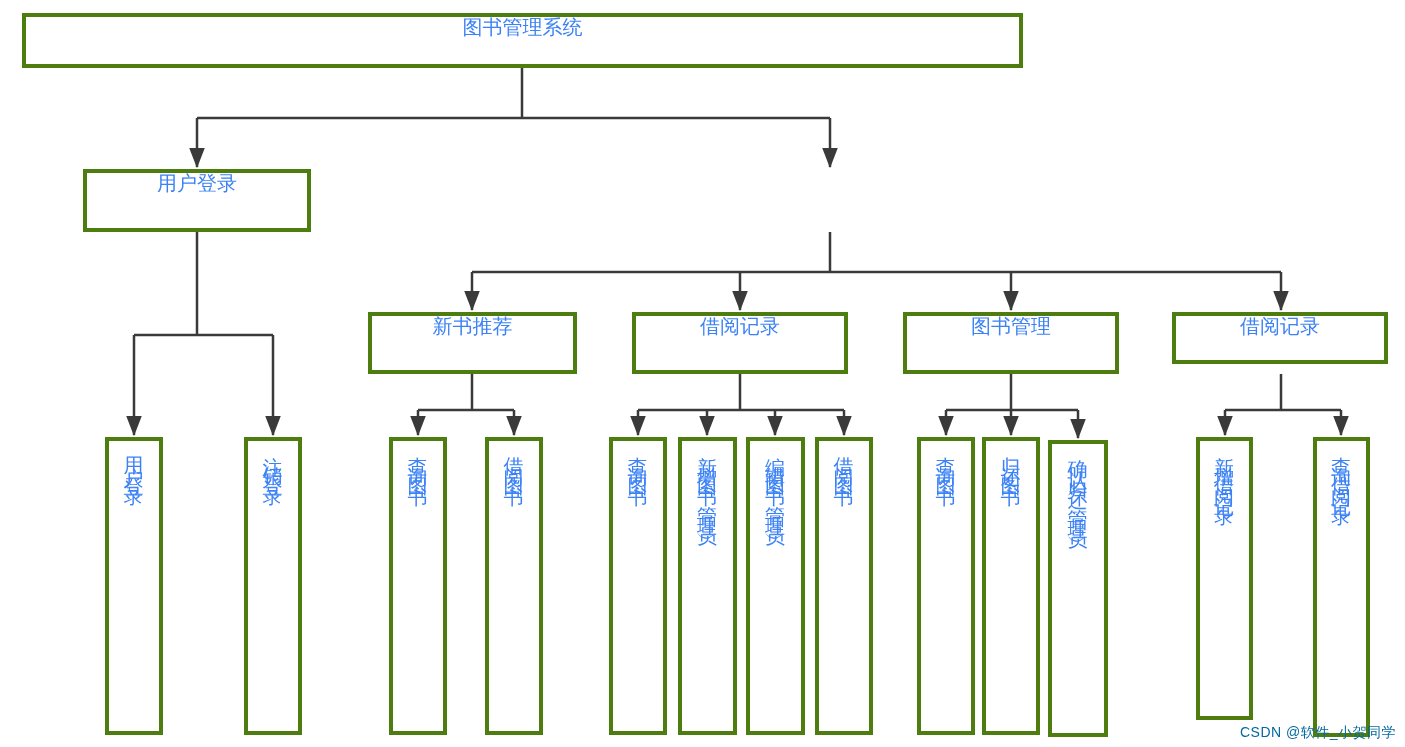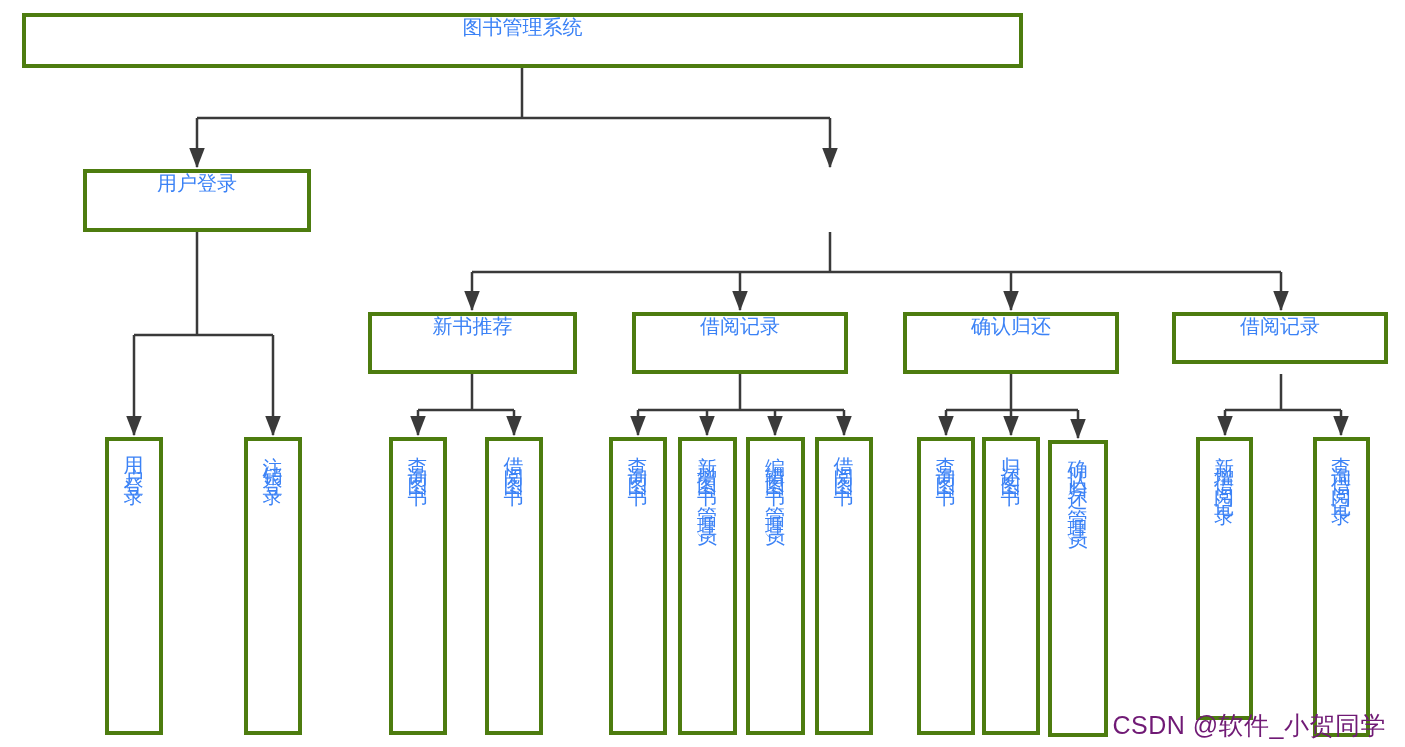--- a/index.html
+++ b/index.html
@@ -39,24 +39,24 @@
     text-align: center;
   }
   .leaf .vtext {
     writing-mode: vertical-rl;
     letter-spacing: 10px;
     line-height: 1.1;
     white-space: nowrap;
   }
   .watermark {
     position: absolute;
-    right: 19px;
+    right: 9px;
     bottom: 5px;
-    color: #701a75;
-    font-size: 25px;
+    color: #0369a1;
+    font-size: 14px;
     letter-spacing: 0.5px;
     background: transparent;
   }
 </style>
 </head>
 <body>
 
 <div class="canvas">
 
   <svg class="wires" width="1405" height="747" viewBox="0 0 1405 747">
@@ -122,21 +122,21 @@
     <span>用户登录</span>
   </div>
 
   <div class="node" style="left:368px;top:312px;width:209px;height:62px">
     <span>新书推荐</span>
   </div>
   <div class="node" style="left:632px;top:312px;width:216px;height:62px">
     <span>借阅记录</span>
   </div>
   <div class="node" style="left:903px;top:312px;width:216px;height:62px">
-    <span>确认归还</span>
+    <span>图书管理</span>
   </div>
   <div class="node" style="left:1172px;top:312px;width:216px;height:52px">
     <span>借阅记录</span>
   </div>
 
   <div class="node leaf" style="left:105px;top:437px;width:58px;height:298px">
     <span class="vtext">用户登录</span>
   </div>
   <div class="node leaf" style="left:244px;top:437px;width:58px;height:298px">
     <span class="vtext">注销登录</span>

